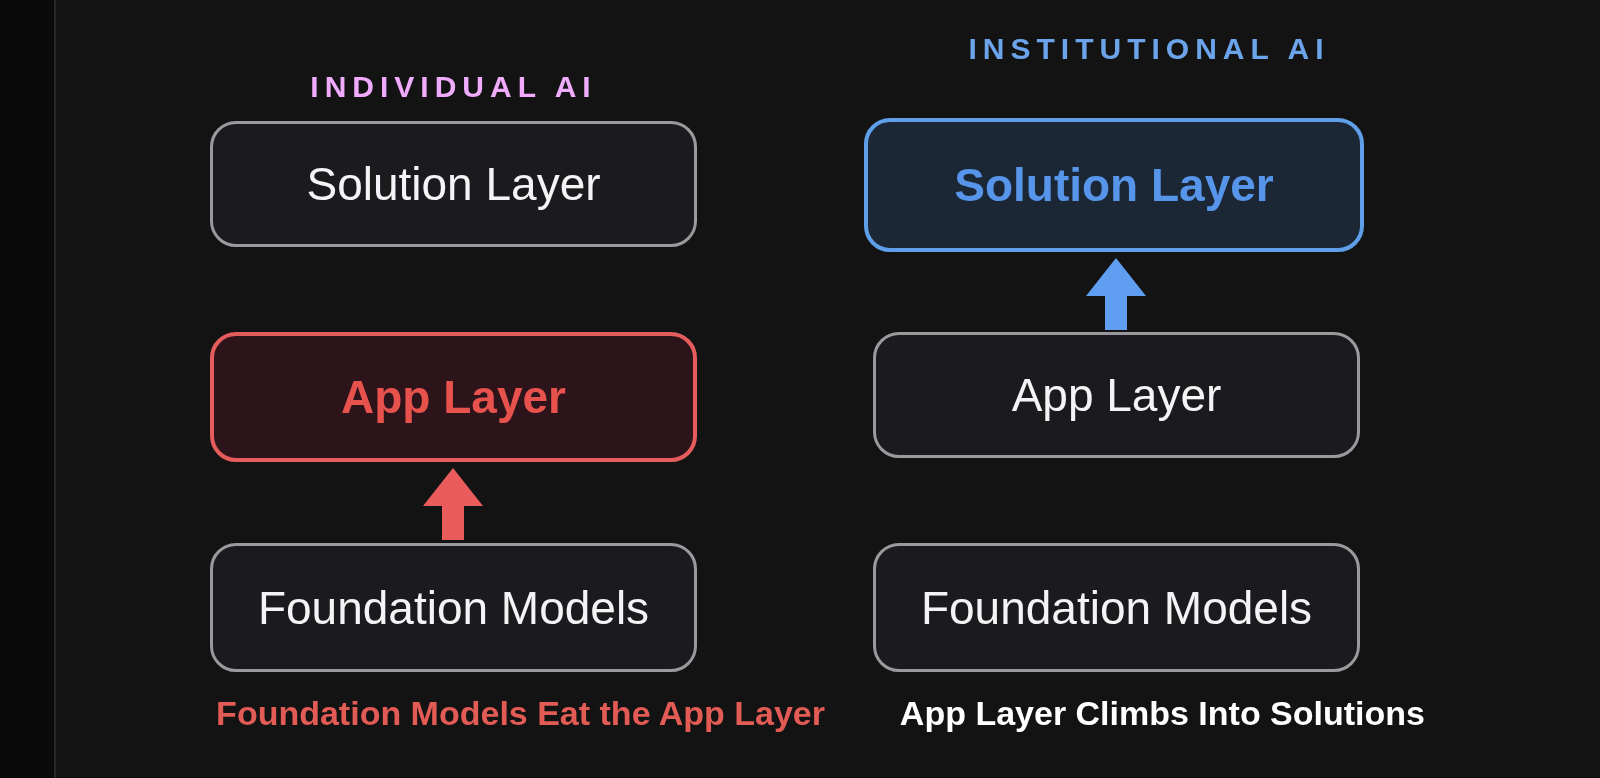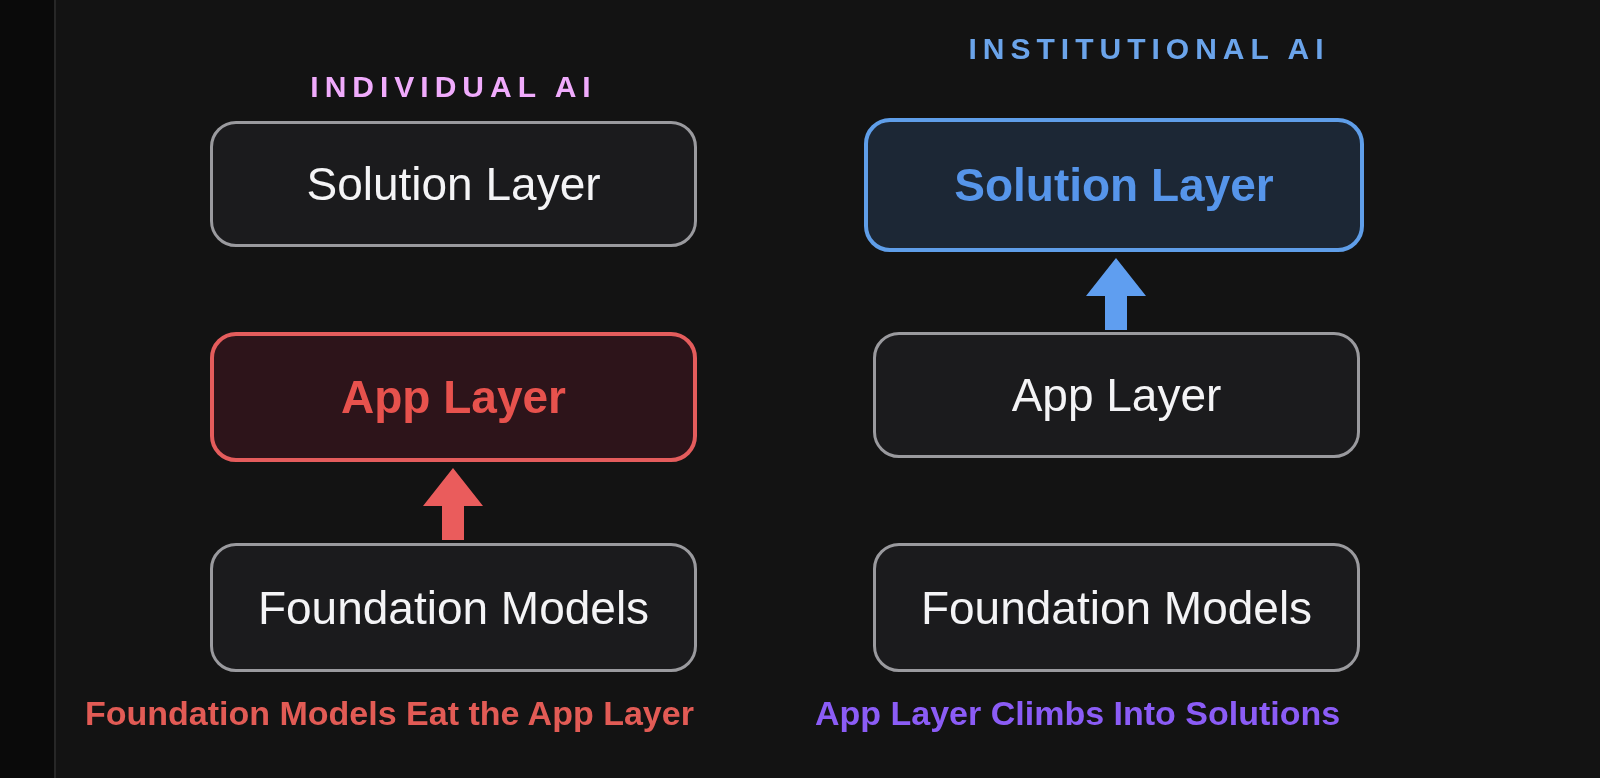--- a/index.html
+++ b/index.html
@@ -68,27 +68,27 @@
   .r-foundation { left: 873px; top: 543px; width: 487px; height: 129px; }
   .arrow {
     position: absolute;
     width: 64px;
     height: 72px;
   }
   .l-arrow { left: 421px; top: 468px; }
   .r-arrow { left: 1084px; top: 258px; }
   .caption {
     position: absolute;
-    text-align: left;
+    text-align: right;
     font-size: 34px;
     font-weight: 700;
     white-space: nowrap;
   }
   .l-caption { left: 85px;  top: 694px; width: 740px; color: #e25b55; }
-  .r-caption { left: 815px; top: 694px; width: 610px; color: #8b5cf6; }
+  .r-caption { left: 815px; top: 694px; width: 610px; color: #ffffff; }
 </style>
 </head>
 <body>
 
 <div class="stage">
 
   <div class="left-strip"></div>
 
   <div class="col-heading heading-individual">INDIVIDUAL AI</div>
 

